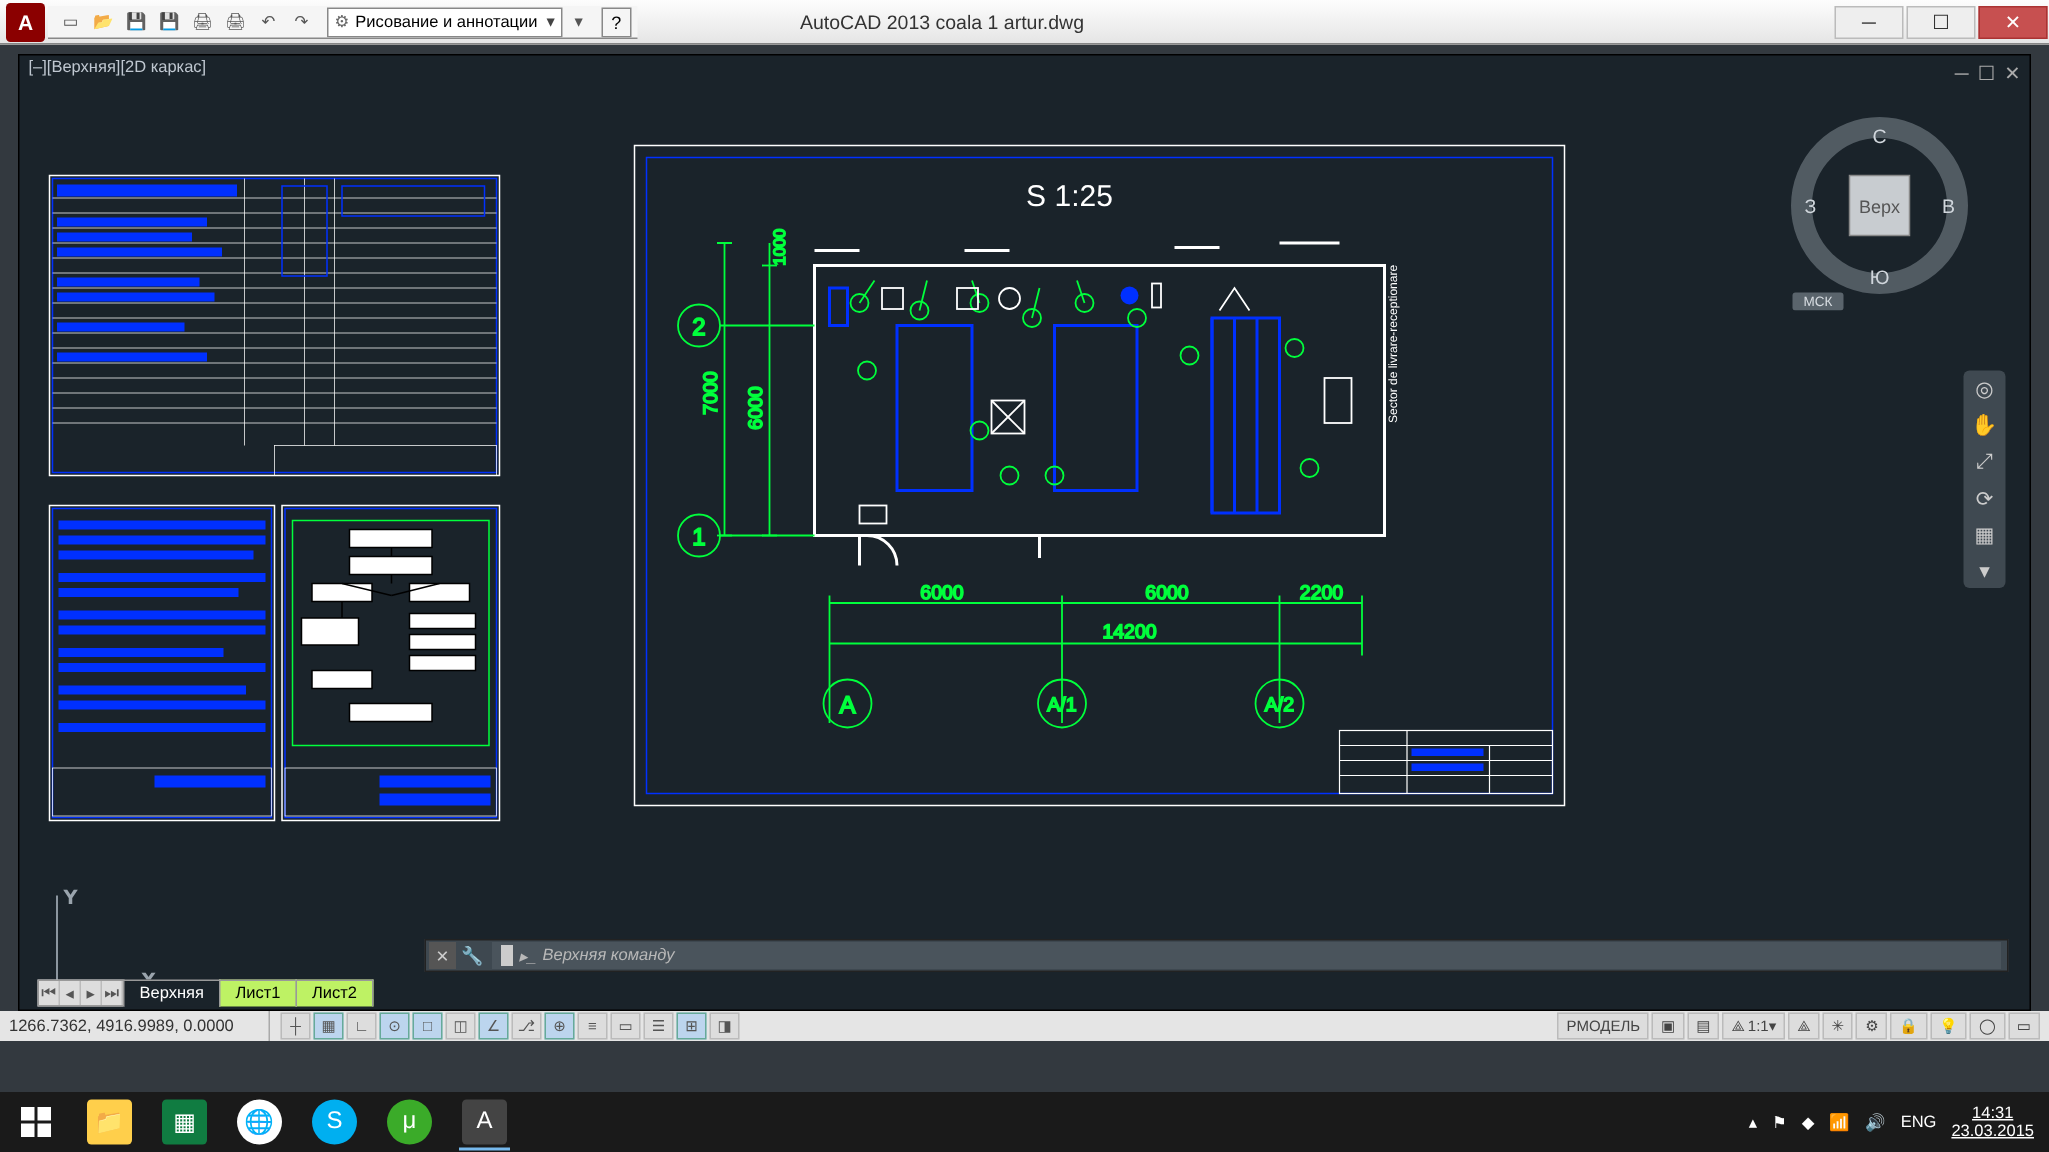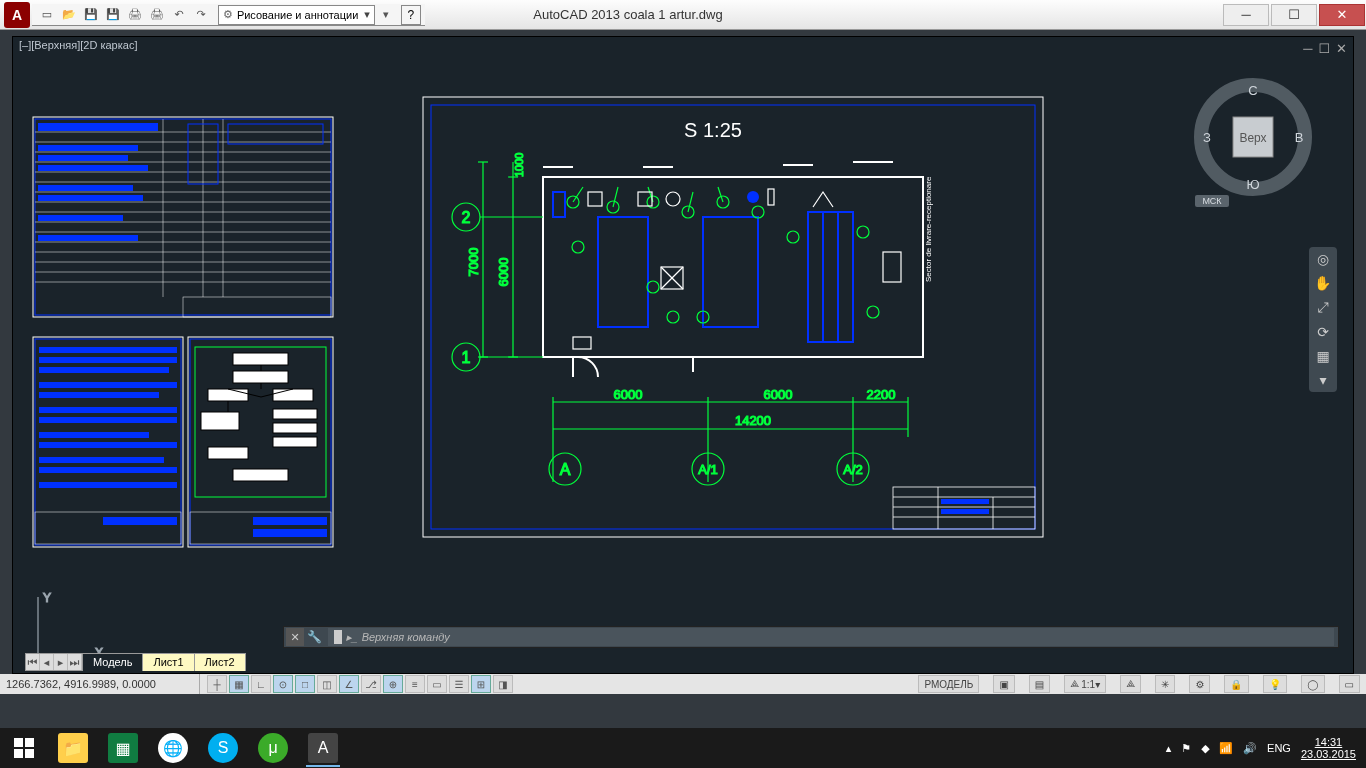--- a/index.html
+++ b/index.html
@@ -16,35 +16,35 @@
 .workspace-combo .gear{margin-right:4px;color:#666;}
 .workspace-combo .arrow{margin-left:6px;color:#444;}
 .help-btn{width:20px;height:20px;background:#f5f5f5;border:1px solid #888;display:flex;align-items:center;justify-content:center;font-size:12px;margin-left:4px;}
 .main{position:absolute;top:30px;left:0;right:0;bottom:40px;background:#33393f;}
 .viewport{position:absolute;top:6px;left:12px;right:12px;bottom:54px;background:#1a232a;border:1px solid #000;padding-left:44px;}
 .vp-header{position:absolute;top:2px;left:6px;color:#bfc7d0;font-size:11px;}
 .vp-ctrls{position:absolute;top:4px;right:6px;display:flex;gap:6px;}
 .vp-ctrls span{color:#aaa;font-size:13px;cursor:pointer;}
 .ucs{position:absolute;left:20px;bottom:20px;}
 .drafting{position:absolute;left:0;right:0;bottom:34px;height:20px;background:#e5e5e5;display:flex;align-items:center;font-size:11px;}
-.coords{width:200px;padding:0 6px;color:#333;border-right:1px solid #aaa;height:100%;display:flex;align-items:center;}
+.coords{width:180px;padding:0 6px;color:#333;border-right:1px solid #aaa;height:100%;display:flex;align-items:center;}
 .draft-btns{display:flex;margin-left:6px;}
 .draft-btn{width:20px;height:18px;margin:0 1px;background:#ddd;border:1px solid #bbb;display:flex;align-items:center;justify-content:center;font-size:10px;color:#555;}
 .draft-btn.on{background:#bcd5ee;border-color:#6a9;}
-.status-right{margin-left:auto;display:flex;align-items:center;gap:14px;padding-right:6px;}
+.status-right{margin-left:auto;display:flex;align-items:center;gap:2px;padding-right:6px;}
 .sr-btn{height:18px;padding:0 5px;background:#ddd;border:1px solid #bbb;display:flex;align-items:center;font-size:10px;color:#444;}
 .cmdline{position:absolute;left:270px;right:14px;bottom:25px;height:22px;background:#3e4850;display:flex;align-items:center;border:1px solid #222;}
 .cmd-close{width:18px;height:18px;background:#555;color:#ccc;display:flex;align-items:center;justify-content:center;font-size:11px;margin:0 2px;}
 .cmd-icon{width:18px;height:18px;color:#ccc;display:flex;align-items:center;justify-content:center;font-size:12px;}
 .cmd-input{flex:1;background:#4a545c;height:18px;margin:0 4px;padding:0 6px;color:#b8b8b8;font-style:italic;font-size:11px;display:flex;align-items:center;}
 .cmd-input .cur{width:8px;height:14px;background:#ccc;margin-right:4px;}
 .tabs{position:absolute;left:12px;bottom:34px;height:20px;display:flex;align-items:end;font-size:11px;}
 .tab-nav{display:flex;background:#ddd;border:1px solid #999;}
 .tab-nav span{width:14px;height:16px;display:flex;align-items:center;justify-content:center;color:#555;border-right:1px solid #bbb;}
-.tab{height:18px;padding:2px 10px;background:#fef9c3;border:1px solid #999;border-bottom:none;margin-left:-1px;}
+.tab{height:18px;padding:2px 10px;background:#bef264;border:1px solid #999;border-bottom:none;margin-left:-1px;}
 .tab.active{background:#1a232a;color:#fff;}
 .taskbar{position:absolute;left:0;right:0;bottom:0;height:40px;background:#1a1a1a;display:flex;align-items:center;}
 .tb-start{width:48px;height:40px;display:flex;align-items:center;justify-content:center;color:#fff;font-size:18px;}
 .tb-item{width:50px;height:40px;display:flex;align-items:center;justify-content:center;position:relative;}
 .tb-item.active::after{content:"";position:absolute;bottom:1px;left:8px;right:8px;height:2px;background:#76b9ed;}
 .tb-icon{width:30px;height:30px;border-radius:3px;display:flex;align-items:center;justify-content:center;font-size:16px;color:#fff;}
 .tray{margin-left:auto;display:flex;align-items:center;color:#fff;font-size:11px;gap:10px;padding-right:10px;}
 .tray .clock{text-align:center;line-height:1.1;text-decoration:underline;}
 .viewcube{position:absolute;top:40px;right:40px;width:120px;height:130px;}
 .nav-bar{position:absolute;top:210px;right:16px;width:28px;background:rgba(70,80,88,0.85);border-radius:4px;padding:4px 0;display:flex;flex-direction:column;align-items:center;gap:8px;}
@@ -331,21 +331,21 @@
       </div>
     </div>
 
     <div class="tabs" style="bottom:2px;">
       <div class="tab-nav">
         <span>⏮</span>
         <span>◂</span>
         <span>▸</span>
         <span>⏭</span>
       </div>
-      <div class="tab active">Модель</div>
+      <div class="tab active">Верхняя</div>
       <div class="tab">Лист1</div>
       <div class="tab">Лист2</div>
     </div>
   </div>
 
   <div class="drafting">
     <div class="coords">1266.7362, 4916.9989, 0.0000</div>
     <div class="draft-btns">
       <div class="draft-btn">┼</div>
       <div class="draft-btn on">▦</div>

